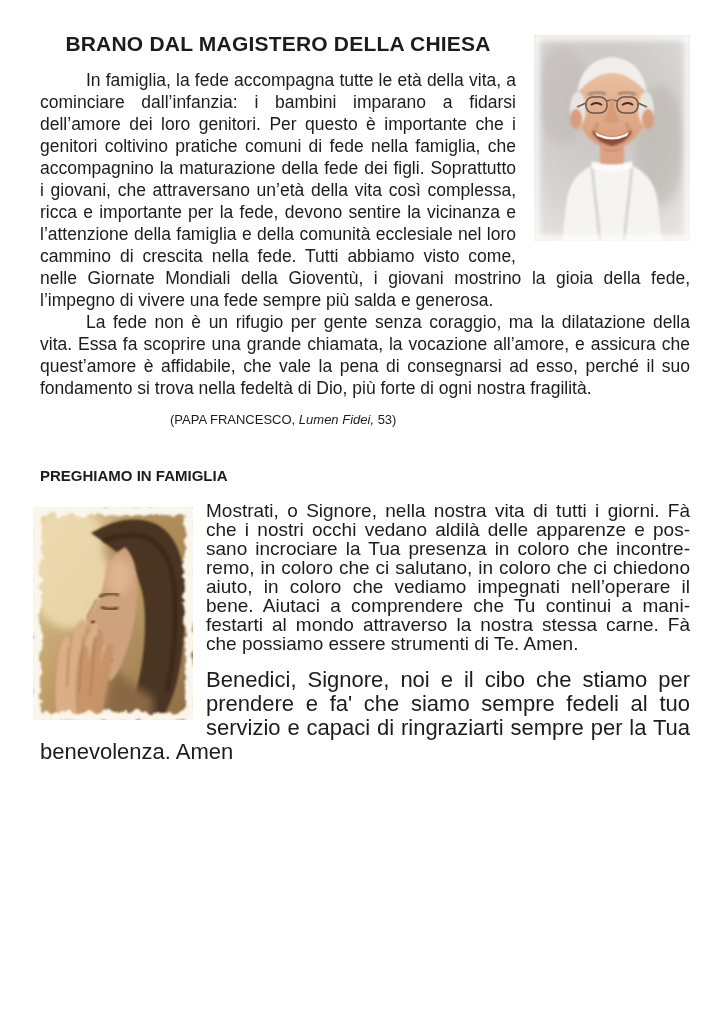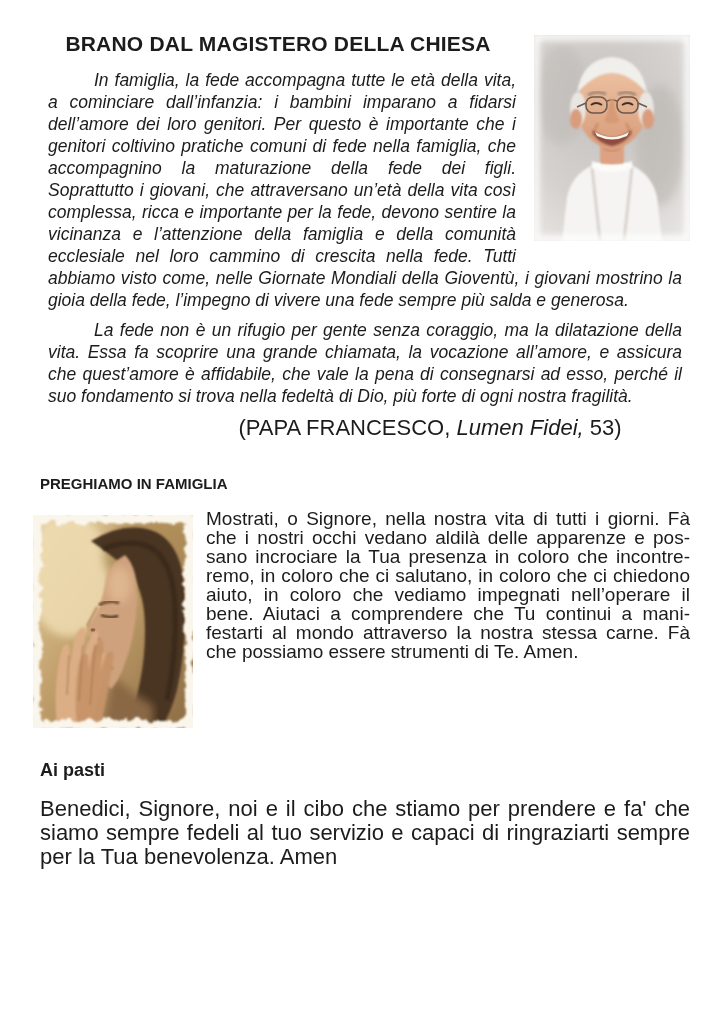--- a/index.html
+++ b/index.html
@@ -21,31 +21,30 @@
   .pope-fig svg, .woman-fig svg { width: 100%; height: 100%; display: block; }
   .s1-title {
     font-size: 21px; font-weight: bold;
     text-align: center;
     margin: 0 0 13px 0;
     letter-spacing: .2px;
     line-height: 24px;
   }
   .para {
     font-size: 17.5px;
-    font-style: italic;
     line-height: 22px;
     text-align: justify;
     text-indent: 46px;
-    margin: 8px;
+    margin: 0;
   }
   .citation {
-    font-size: 22px;
+    font-size: 13px;
     font-style: normal;
     margin: 10px 0 0 130px;
-    text-align: center;
+    text-align: left;
     line-height: 22px;
   }
   .citation .work { font-style: italic; }
 
   
   .s2-title {
     clear: both;
     font-size: 15px; font-weight: bold;
     text-align: left;
     margin: 33px 0 13px 0;
@@ -194,17 +193,16 @@
           <path d="M36 140 L34 180 M50 130 L46 186 M62 130 L57 190" stroke="#a3744c" stroke-width="1.5" fill="none" opacity=".7"></path>
         </g>
         <g filter="url(#wedge)">
           <rect x="3" y="3" width="154" height="207" fill="none" stroke="#faf6ec" stroke-width="10"></rect>
         </g>
       </svg>
     </figure>
 
     <p class="prayer">Mostrati, o Signore, nella nostra vita di tutti i giorni. Fà che i nostri occhi vedano aldilà delle apparenze e pos­sano incrociare la Tua presenza in coloro che incontre­remo, in coloro che ci salutano, in coloro che ci chiedo­no aiuto, in coloro che vediamo impegnati nell’operare il bene. Aiutaci a comprendere che Tu continui a mani­festarti al mondo attraverso la nostra stessa carne. Fà che possiamo essere strumenti di Te. Amen.</p>
 
-    <h2 class="pasti-heading">Ai pasti</h2>
     <p class="pasti-text">Benedici, Signore, noi e il cibo che stiamo per prendere e fa' che siamo sempre fedeli al tuo servizio e capaci di ringraziarti sempre per la Tua benevolenza. Amen</p>
   </section>
 
 </div>
 
 </body></html>

